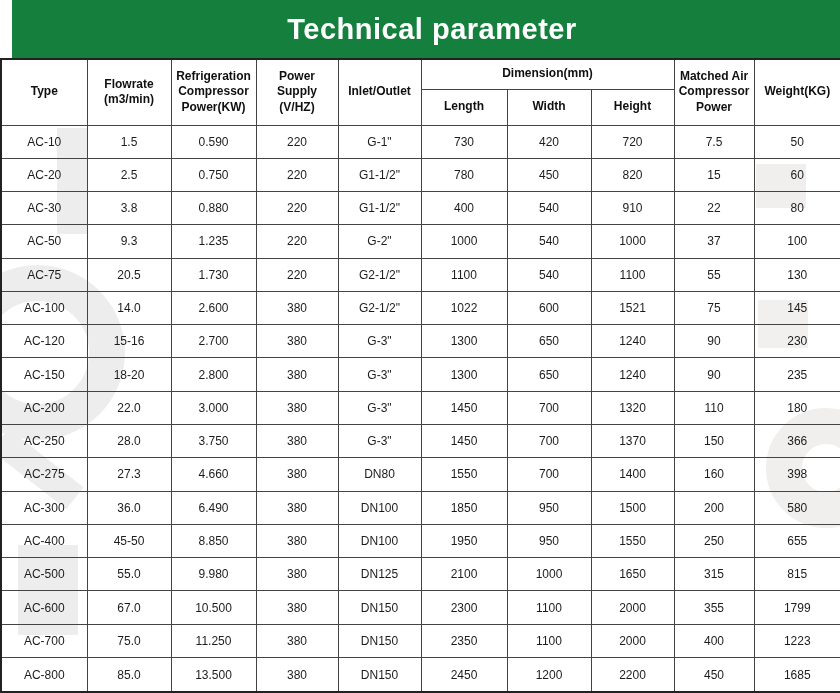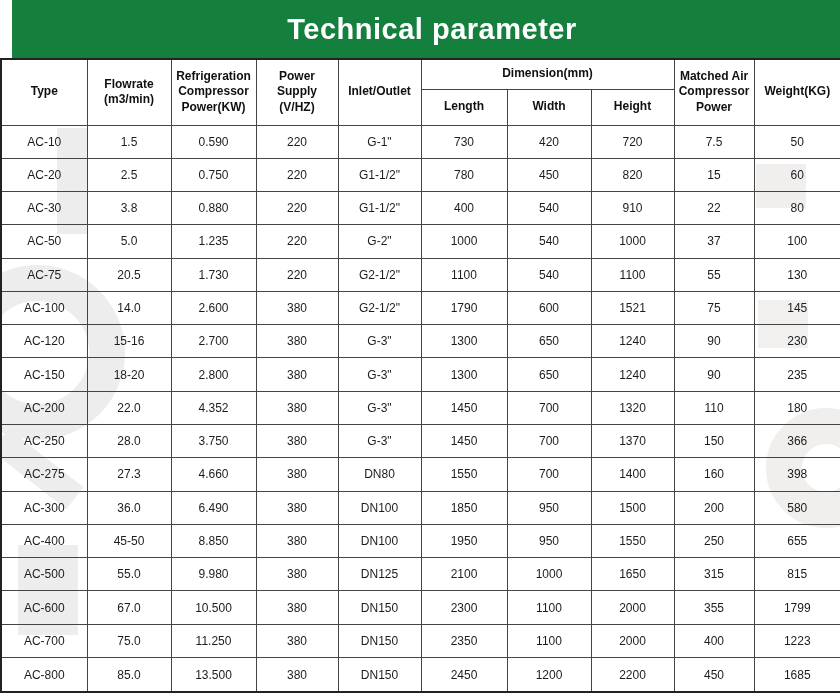--- a/index.html
+++ b/index.html
@@ -157,21 +157,21 @@
     <td>220</td>
     <td>G1-1/2"</td>
     <td>400</td>
     <td>540</td>
     <td>910</td>
     <td>22</td>
     <td>80</td>
   </tr>
       <tr>
     <td>AC-50</td>
-    <td>5.0</td>
+    <td>9.3</td>
     <td>1.235</td>
     <td>220</td>
     <td>G-2"</td>
     <td>1000</td>
     <td>540</td>
     <td>1000</td>
     <td>37</td>
     <td>100</td>
   </tr>
       <tr>
@@ -185,21 +185,21 @@
     <td>1100</td>
     <td>55</td>
     <td>130</td>
   </tr>
       <tr>
     <td>AC-100</td>
     <td>14.0</td>
     <td>2.600</td>
     <td>380</td>
     <td>G2-1/2"</td>
-    <td>1790</td>
+    <td>1022</td>
     <td>600</td>
     <td>1521</td>
     <td>75</td>
     <td>145</td>
   </tr>
       <tr>
     <td>AC-120</td>
     <td>15-16</td>
     <td>2.700</td>
     <td>380</td>
@@ -218,21 +218,21 @@
     <td>G-3"</td>
     <td>1300</td>
     <td>650</td>
     <td>1240</td>
     <td>90</td>
     <td>235</td>
   </tr>
       <tr>
     <td>AC-200</td>
     <td>22.0</td>
-    <td>4.352</td>
+    <td>3.000</td>
     <td>380</td>
     <td>G-3"</td>
     <td>1450</td>
     <td>700</td>
     <td>1320</td>
     <td>110</td>
     <td>180</td>
   </tr>
       <tr>
     <td>AC-250</td>

